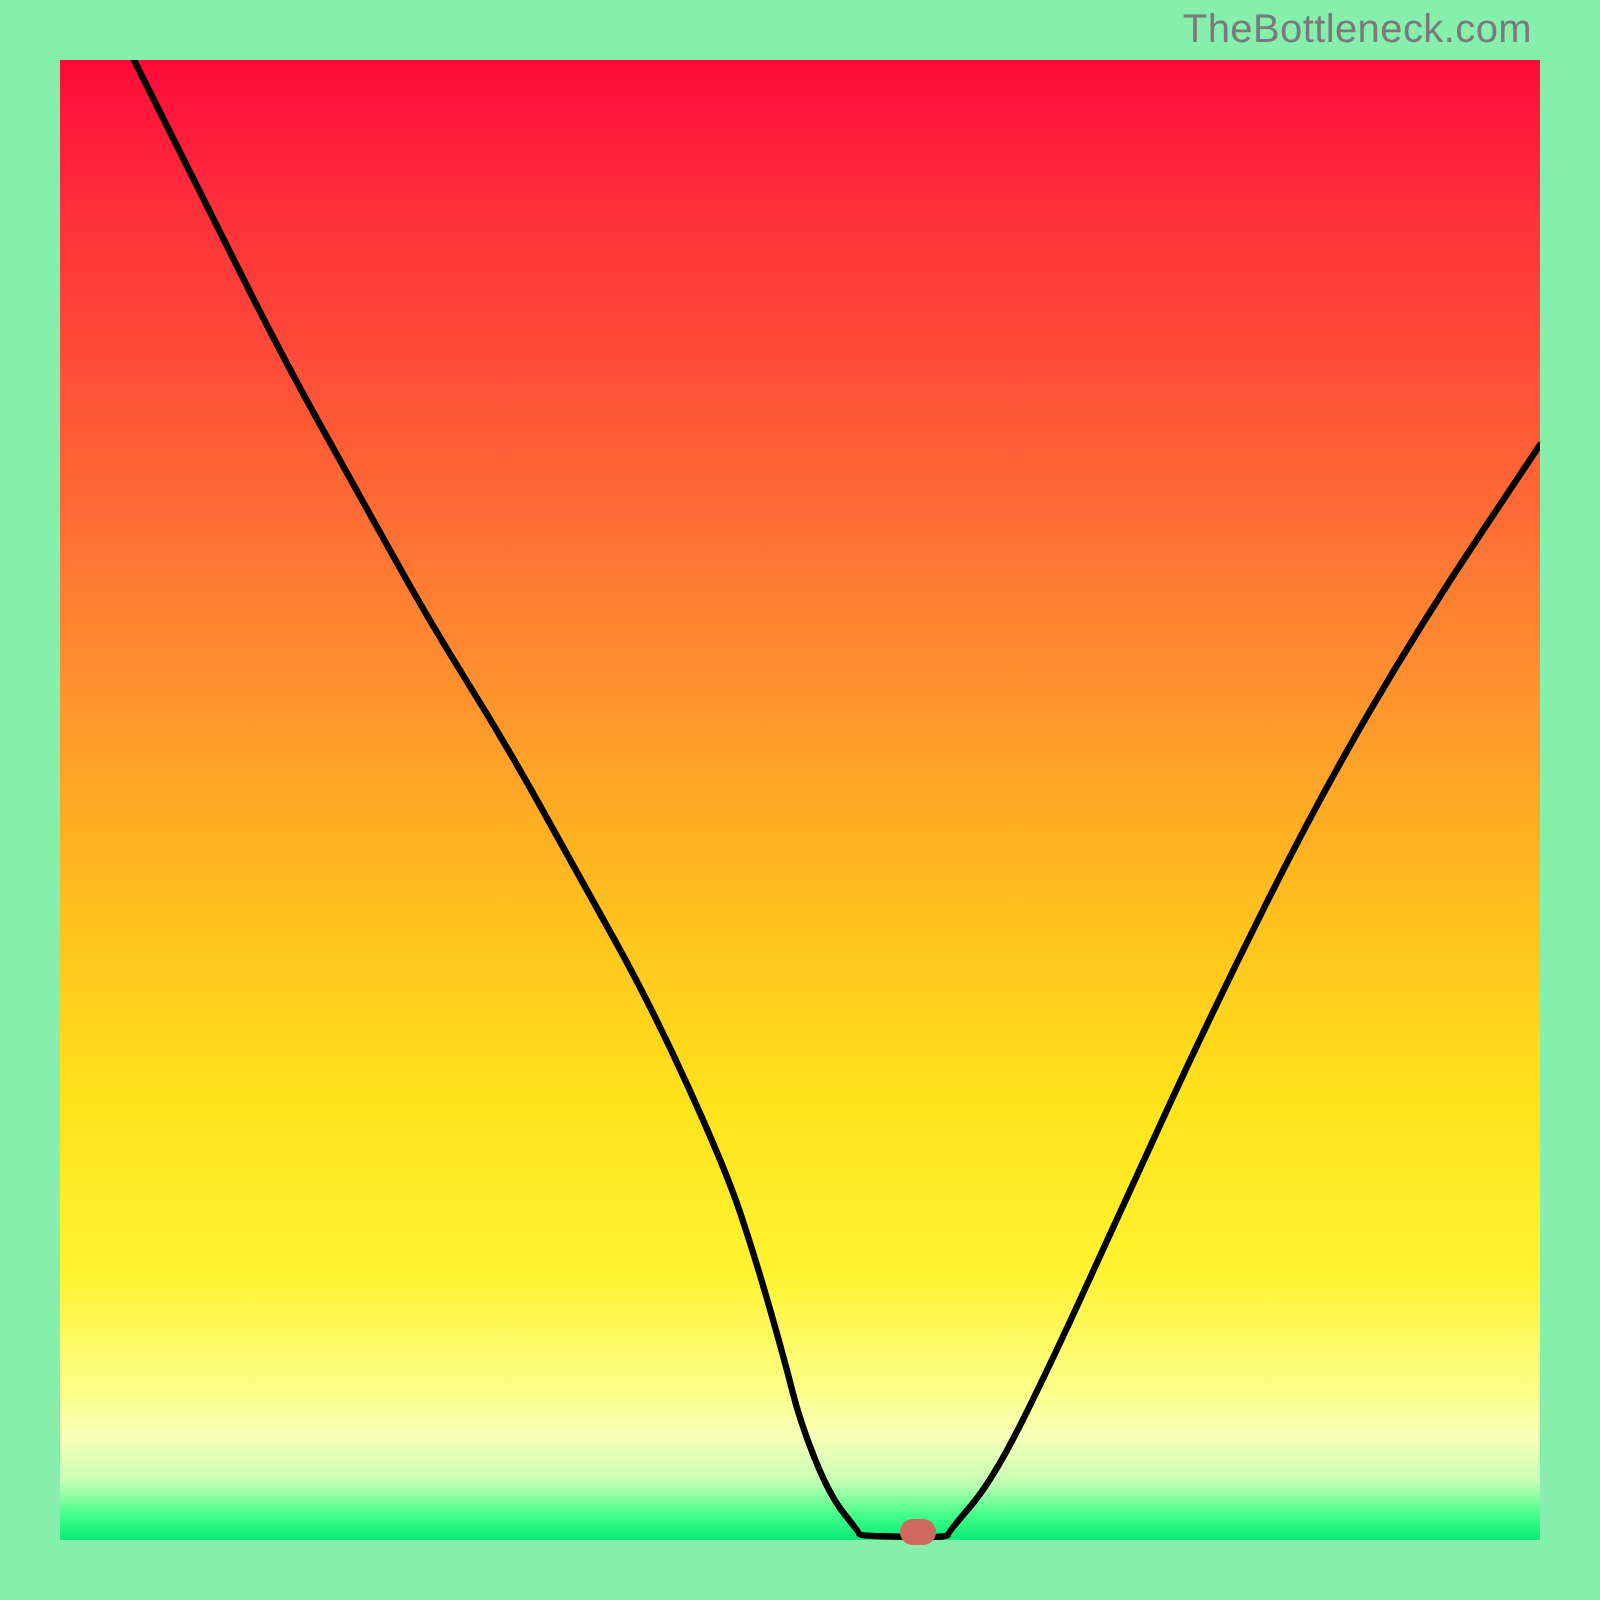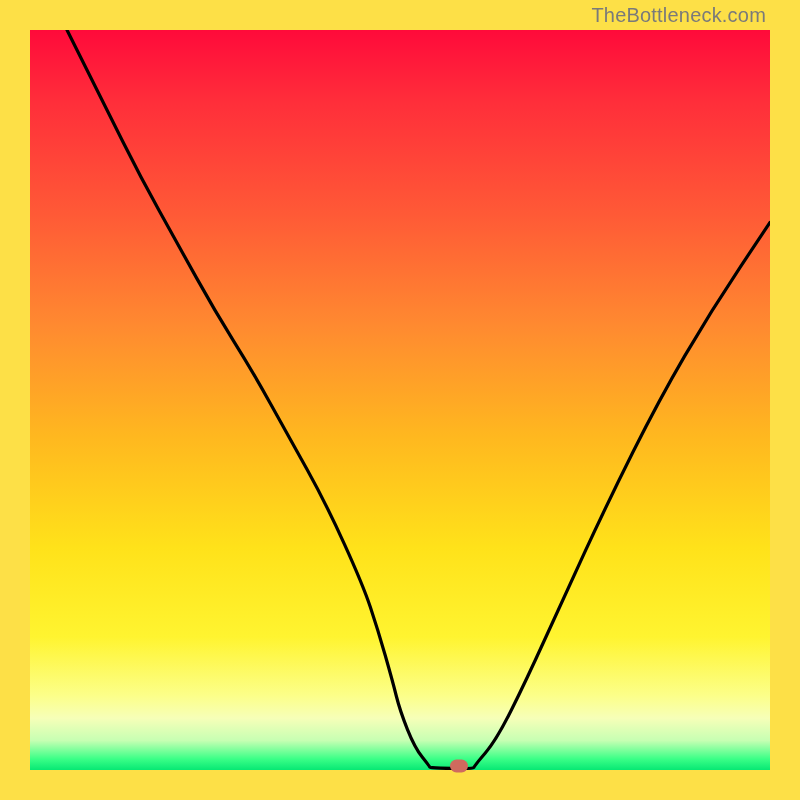--- a/index.html
+++ b/index.html
@@ -8,21 +8,21 @@
     width: 800px;
     height: 800px;
     overflow: hidden;
     background: #000;
     font-family: Arial, Helvetica, sans-serif;
   }
   .frame {
     position: relative;
     width: 800px;
     height: 800px;
-    background: #fde047;
+    background: #86efac;
   }
   .plot {
     position: absolute;
     left: 30px;
     top: 30px;
     width: 740px;
     height: 740px;
     
     background: linear-gradient(
       to bottom,

